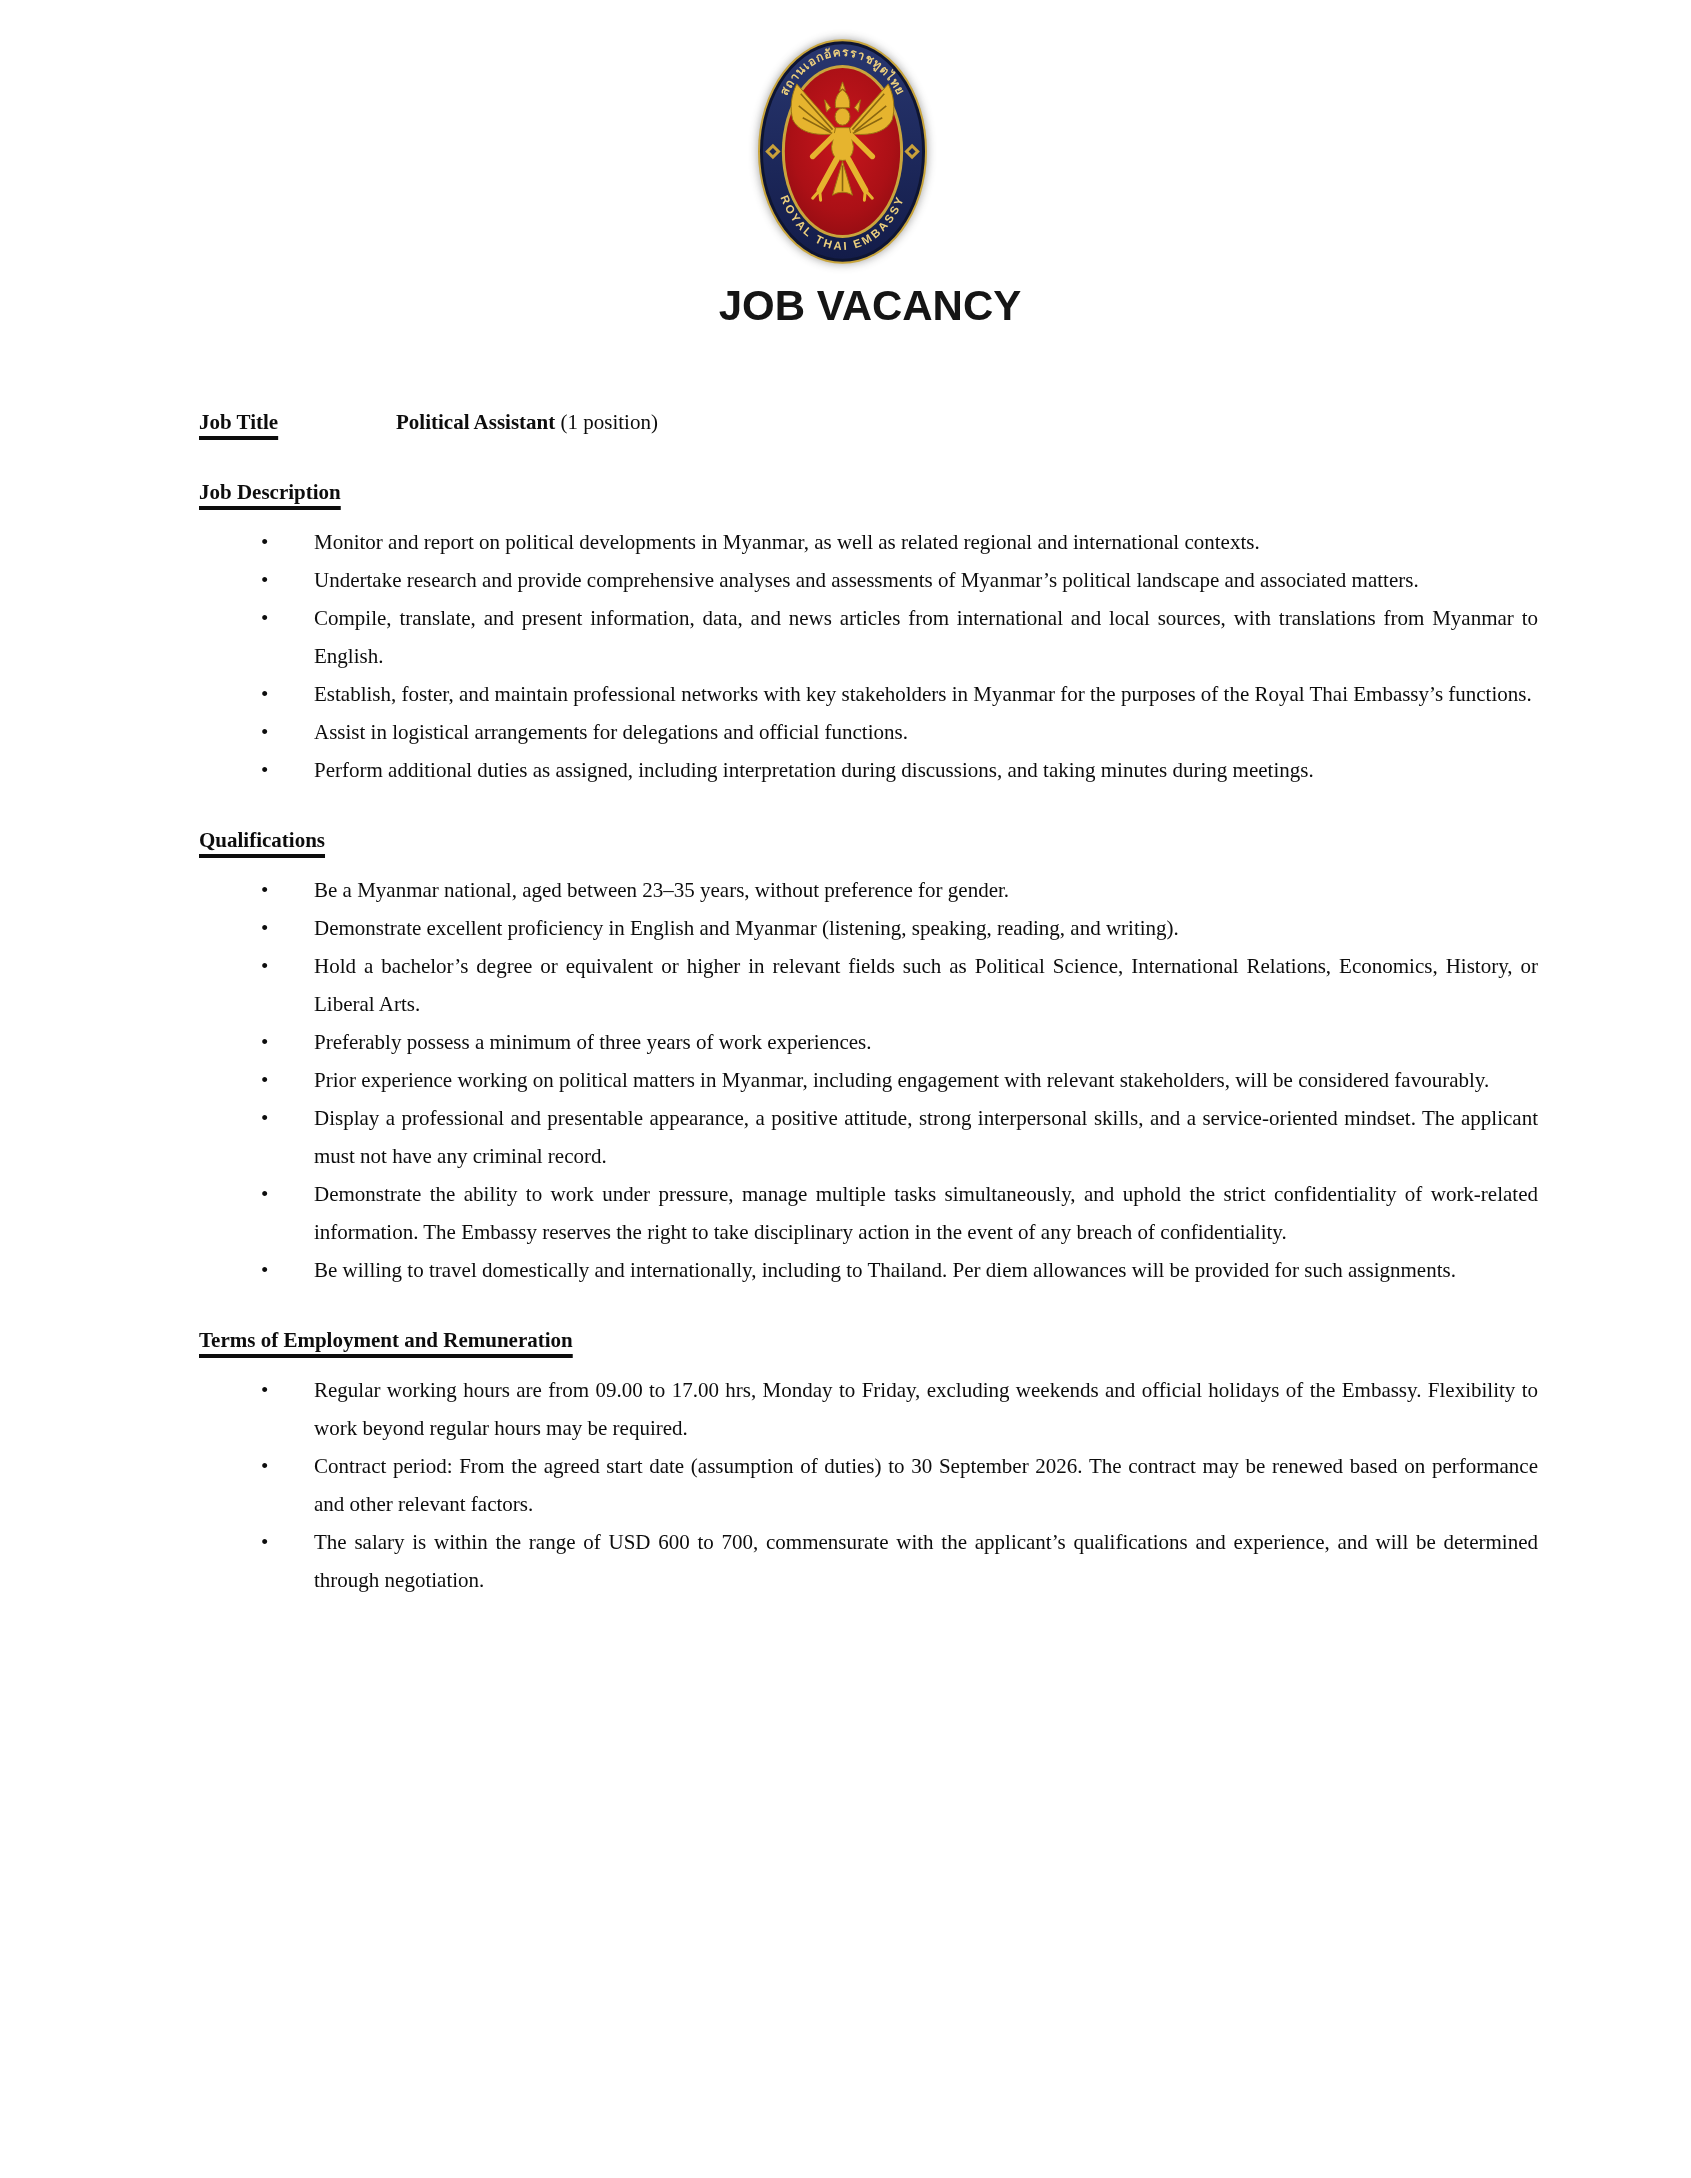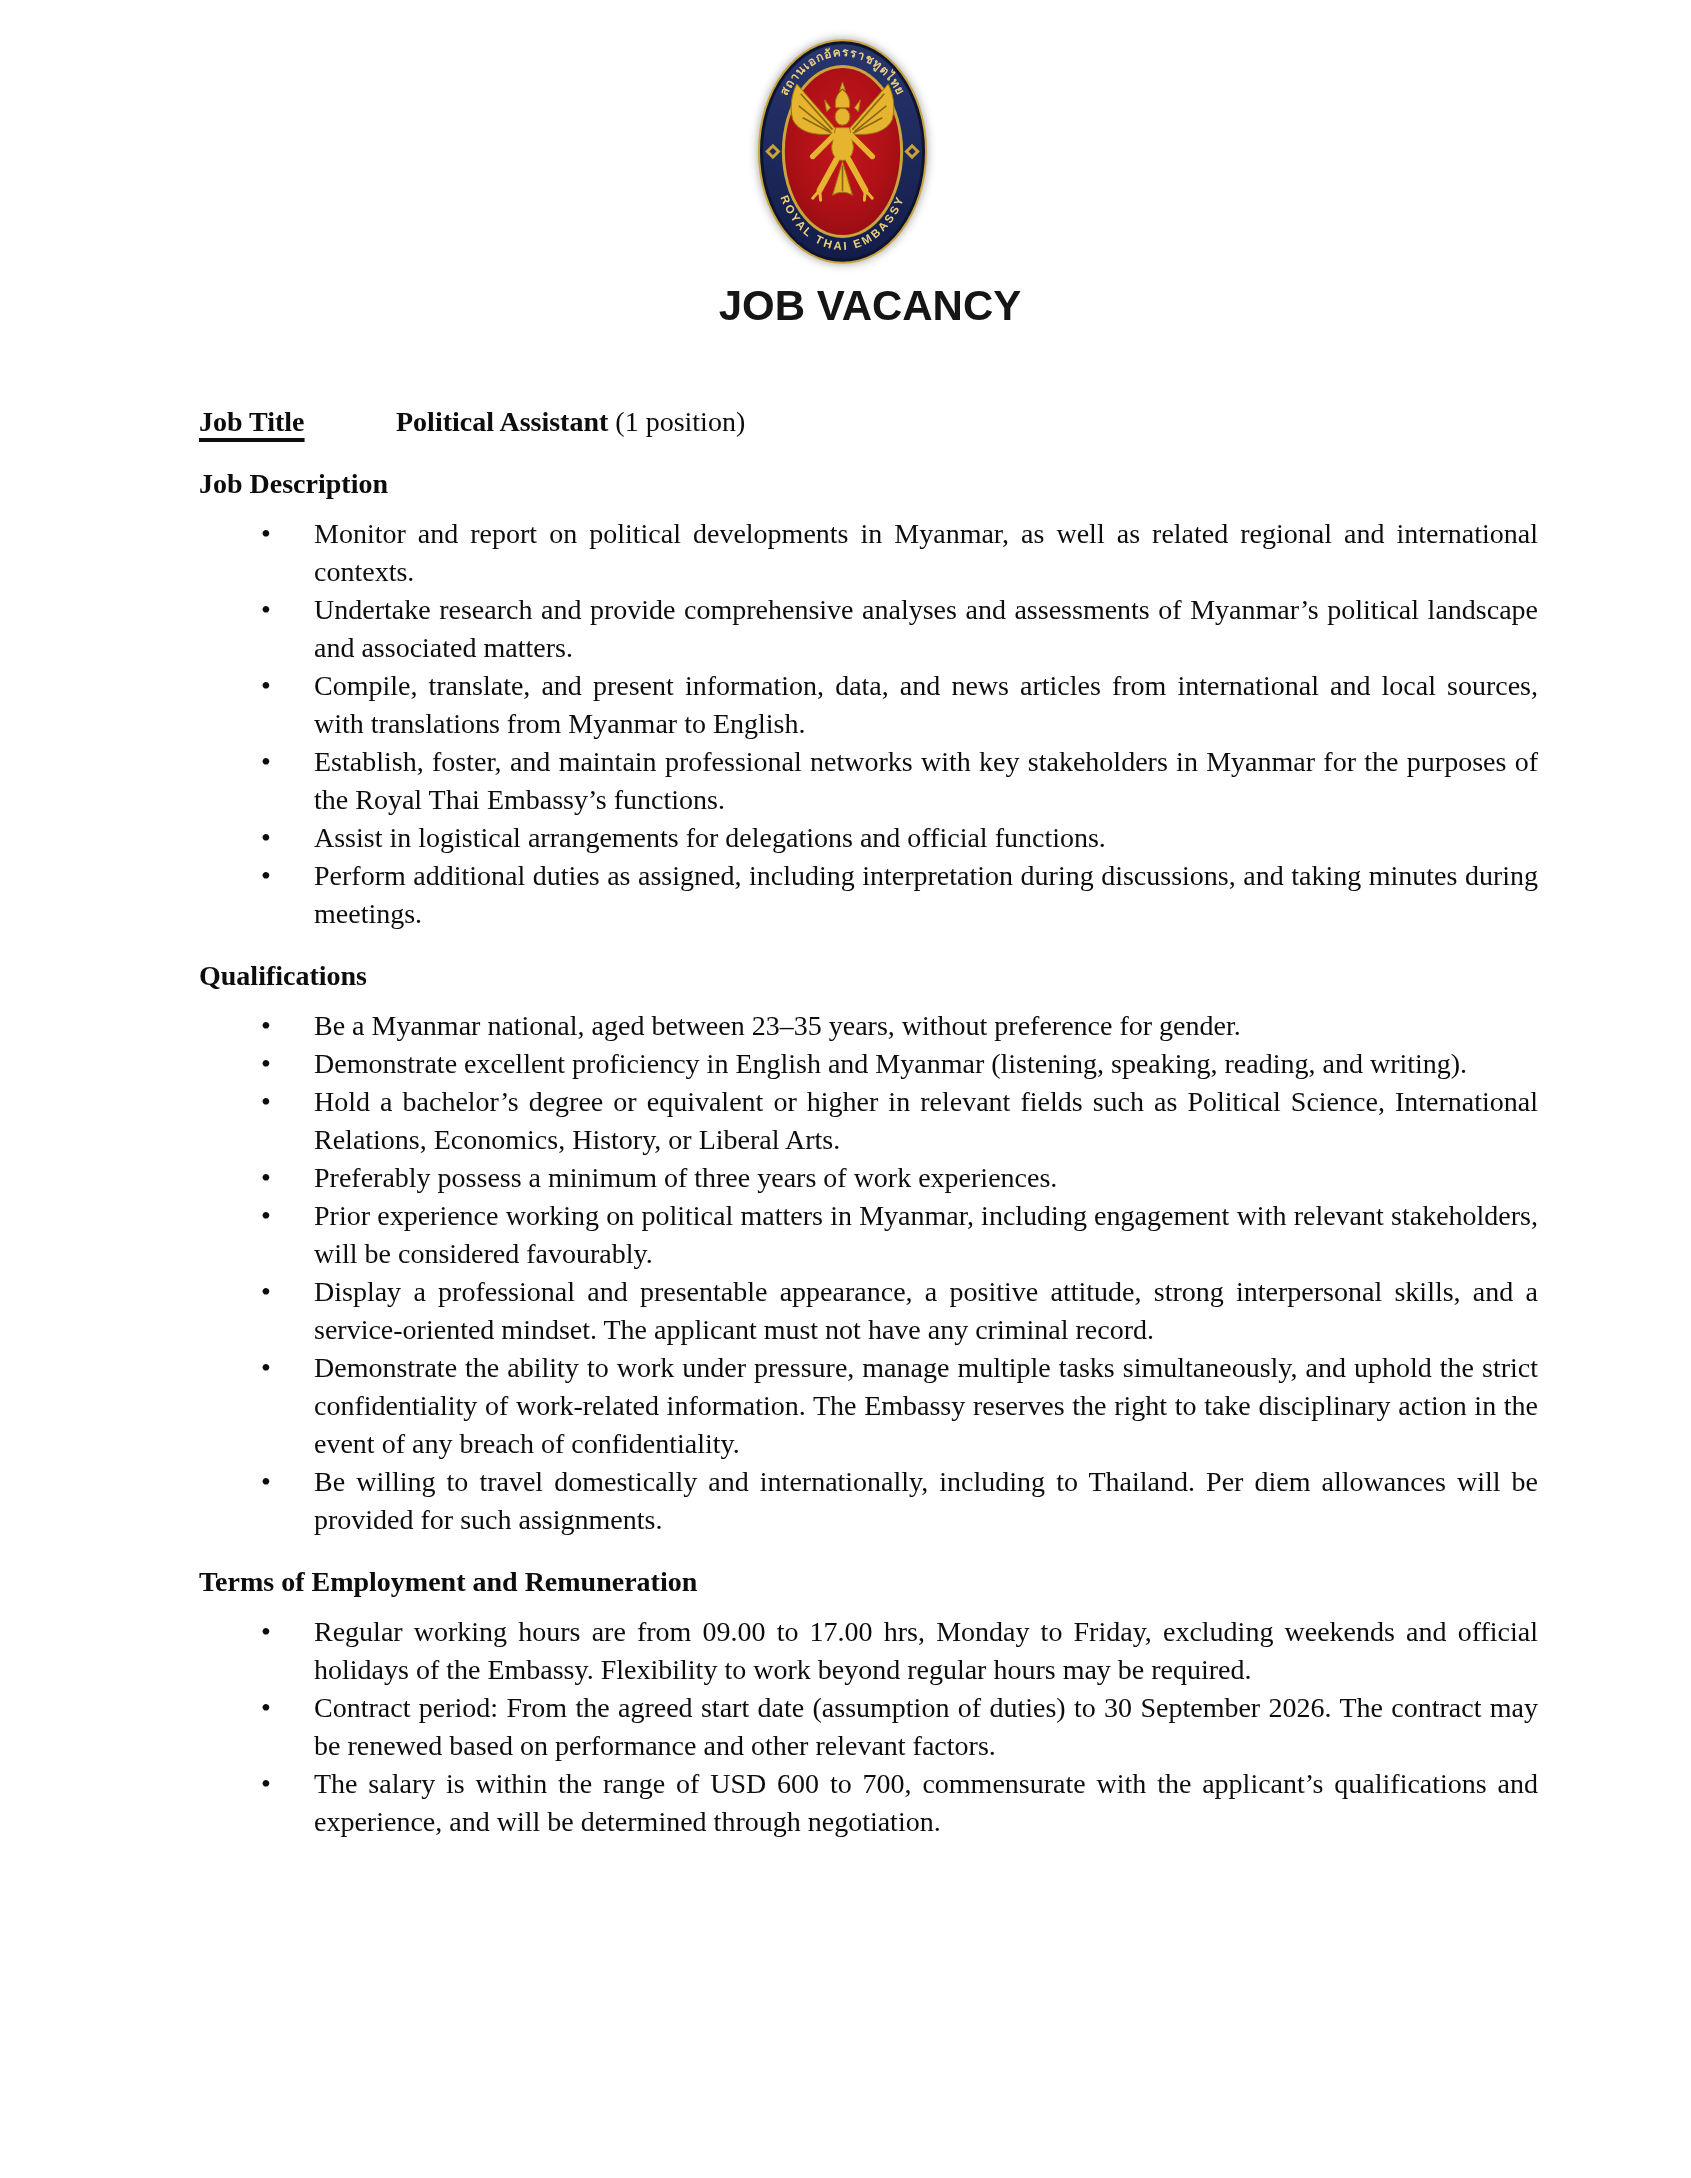--- a/index.html
+++ b/index.html
@@ -37,40 +37,41 @@
     font-weight: bold;
     font-size: 42px;
     line-height: 50px;
     letter-spacing: 0px;
     transform: translateX(24px);
     color: #151515;
   }
   .content {
     margin-left: 199px;
     width: 1351px;
-    font-size: 28px;
+    font-size: 21px;
     line-height: 38px;
   }
   .job-title-row {
     margin-top: 72px;
     display: flex;
     align-items: baseline;
   }
   .job-title-label {
     font-weight: bold;
     text-decoration: underline;
     text-decoration-thickness: 3.5px;
     text-underline-offset: 7px;
     width: 197px;
     flex: 0 0 197px;
   }
   .job-title-value .pos-bold { font-weight: bold; }
   .section-heading {
-    margin-top: 24px;
-    font-weight: bold;
+    margin-top: 32px;
+    font-weight: bold;
+    text-decoration: underline;
     text-decoration-thickness: 3.5px;
     text-underline-offset: 7px;
   }
   ul.bullets {
     list-style: none;
     margin: 12px;
     padding: 0;
   }
   ul.bullets li {
     position: relative;

